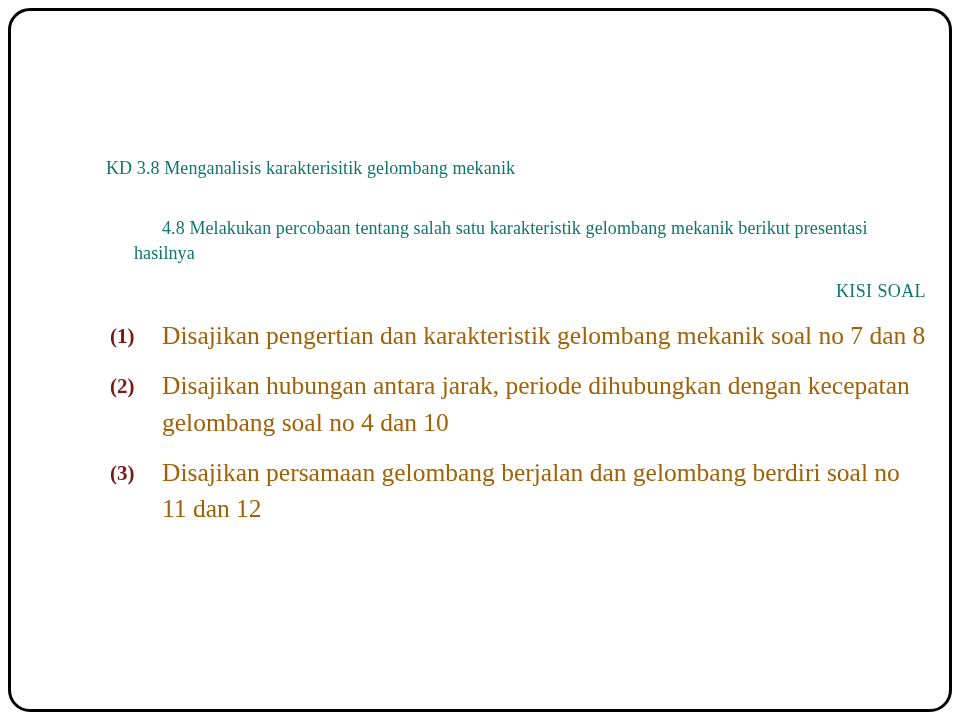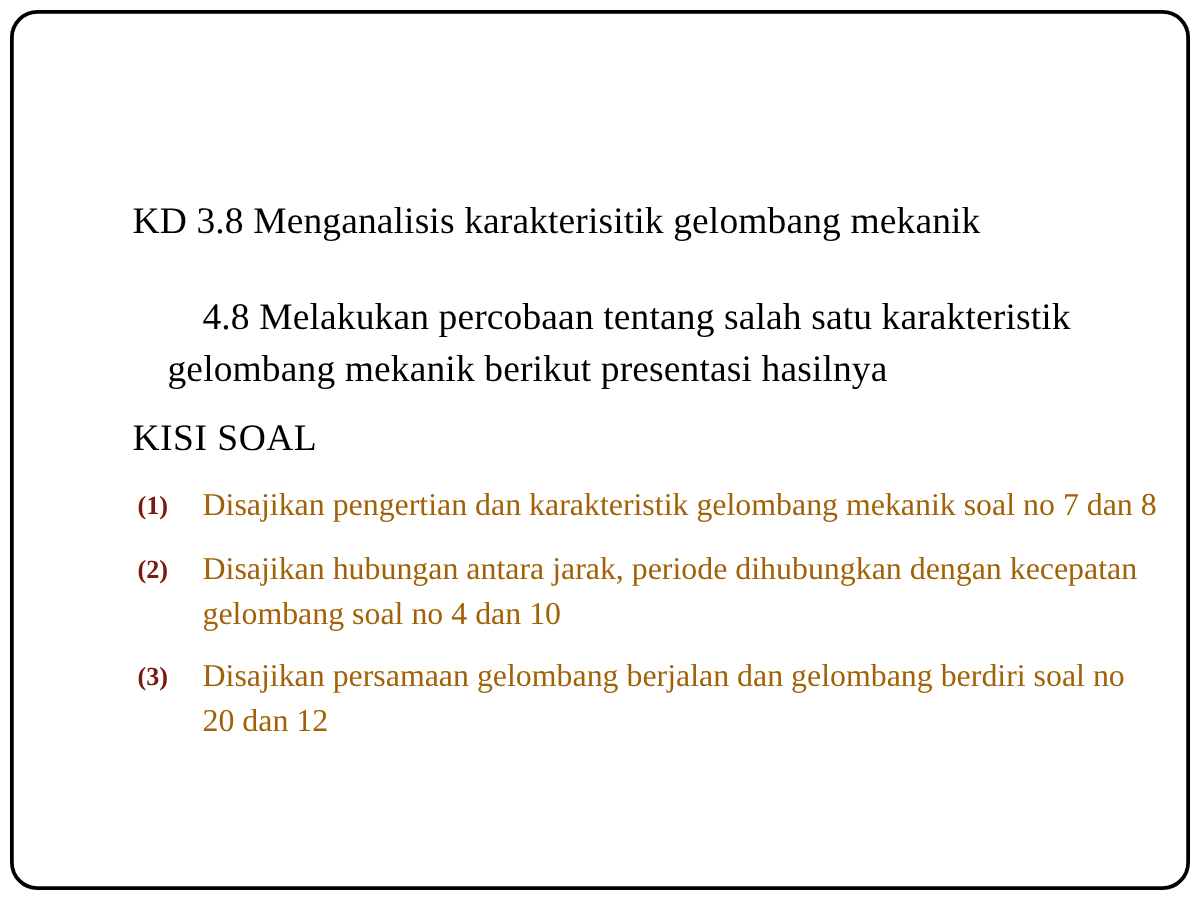--- a/index.html
+++ b/index.html
@@ -24,37 +24,38 @@
     border: 3px solid #000000;
     border-radius: 22px;
   }
   .content {
     position: absolute;
     left: 95px;
     top: 145px;
     width: 820px;
   }
   .line {
-    font-size: 30px;
+    font-size: 18px;
     line-height: 1.42;
-    color: #000000;
+    color: #0f766e;
     letter-spacing: 0.1px;
   }
   .kd-line {
     margin-bottom: 12px;
   }
   .kd-indent {
     padding-left: 28px;
     text-indent: 28px;
     margin-bottom: 12px;
     margin-top: 34px;
   }
   .kisi {
     margin-bottom: 8px;
     letter-spacing: 0.4px;
+    text-align: right;
   }
   .item {
     display: flex;
     align-items: flex-start;
     margin-top: 14px;
   }
   .item-num {
     flex: 0 0 auto;
     width: 56px;
     color: #7b1a11;
@@ -88,17 +89,17 @@
       <div class="item-text">Disajikan pengertian dan karakteristik gelombang mekanik soal no 7 dan 8</div>
     </div>
 
     <div class="item">
       <div class="item-num">(2)</div>
       <div class="item-text">Disajikan hubungan antara jarak, periode dihubungkan dengan kecepatan gelombang soal no 4 dan 10</div>
     </div>
 
     <div class="item">
       <div class="item-num">(3)</div>
-      <div class="item-text">Disajikan persamaan gelombang berjalan dan gelombang berdiri soal no 20 dan 12</div>
+      <div class="item-text">Disajikan persamaan gelombang berjalan dan gelombang berdiri soal no 11 dan 12</div>
     </div>
 
   </div>
 </div>
 
 </body></html>

